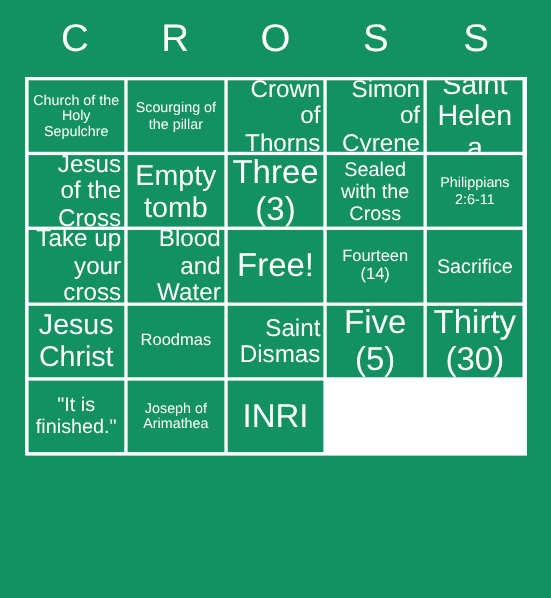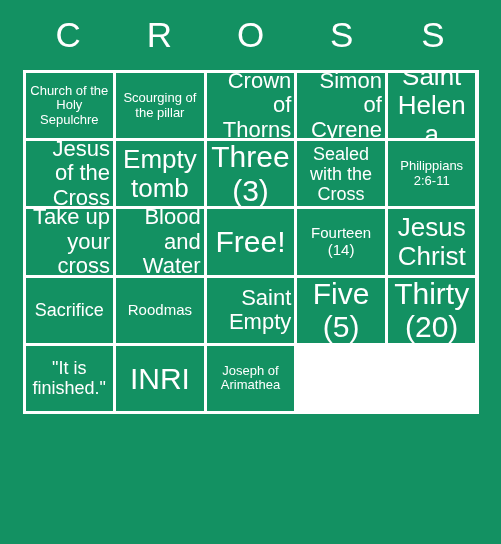--- a/index.html
+++ b/index.html
@@ -103,24 +103,24 @@
       <div class="bingo-cell fs-xl">Saint Helena</div>
       <div class="bingo-cell fs-l">Jesus of the Cross</div>
       <div class="bingo-cell fs-xl">Empty tomb</div>
       <div class="bingo-cell fs-xxl">Three (3)</div>
       <div class="bingo-cell fs-m">Sealed with the Cross</div>
       <div class="bingo-cell fs-xs">Philippians 2:6-11</div>
       <div class="bingo-cell fs-l">Take up your cross</div>
       <div class="bingo-cell fs-l">Blood and Water</div>
       <div class="bingo-cell fs-xxl">Free!</div>
       <div class="bingo-cell fs-s">Fourteen (14)</div>
+      <div class="bingo-cell fs-m">Sacrifice</div>
       <div class="bingo-cell fs-xl">Jesus Christ</div>
-      <div class="bingo-cell fs-m">Sacrifice</div>
       <div class="bingo-cell fs-s">Roodmas</div>
-      <div class="bingo-cell fs-l">Saint Empty</div>
+      <div class="bingo-cell fs-l">Saint Dismas</div>
       <div class="bingo-cell fs-xxl">Five (5)</div>
-      <div class="bingo-cell fs-xxl">Thirty (20)</div>
+      <div class="bingo-cell fs-xxl">Thirty (30)</div>
       <div class="bingo-cell fs-m">"It is finished."</div>
+      <div class="bingo-cell fs-xs">Joseph of Arimathea</div>
       <div class="bingo-cell fs-xxl">INRI</div>
-      <div class="bingo-cell fs-xs">Joseph of Arimathea</div>
     </div>
 
 </div>
 
 </body></html>

